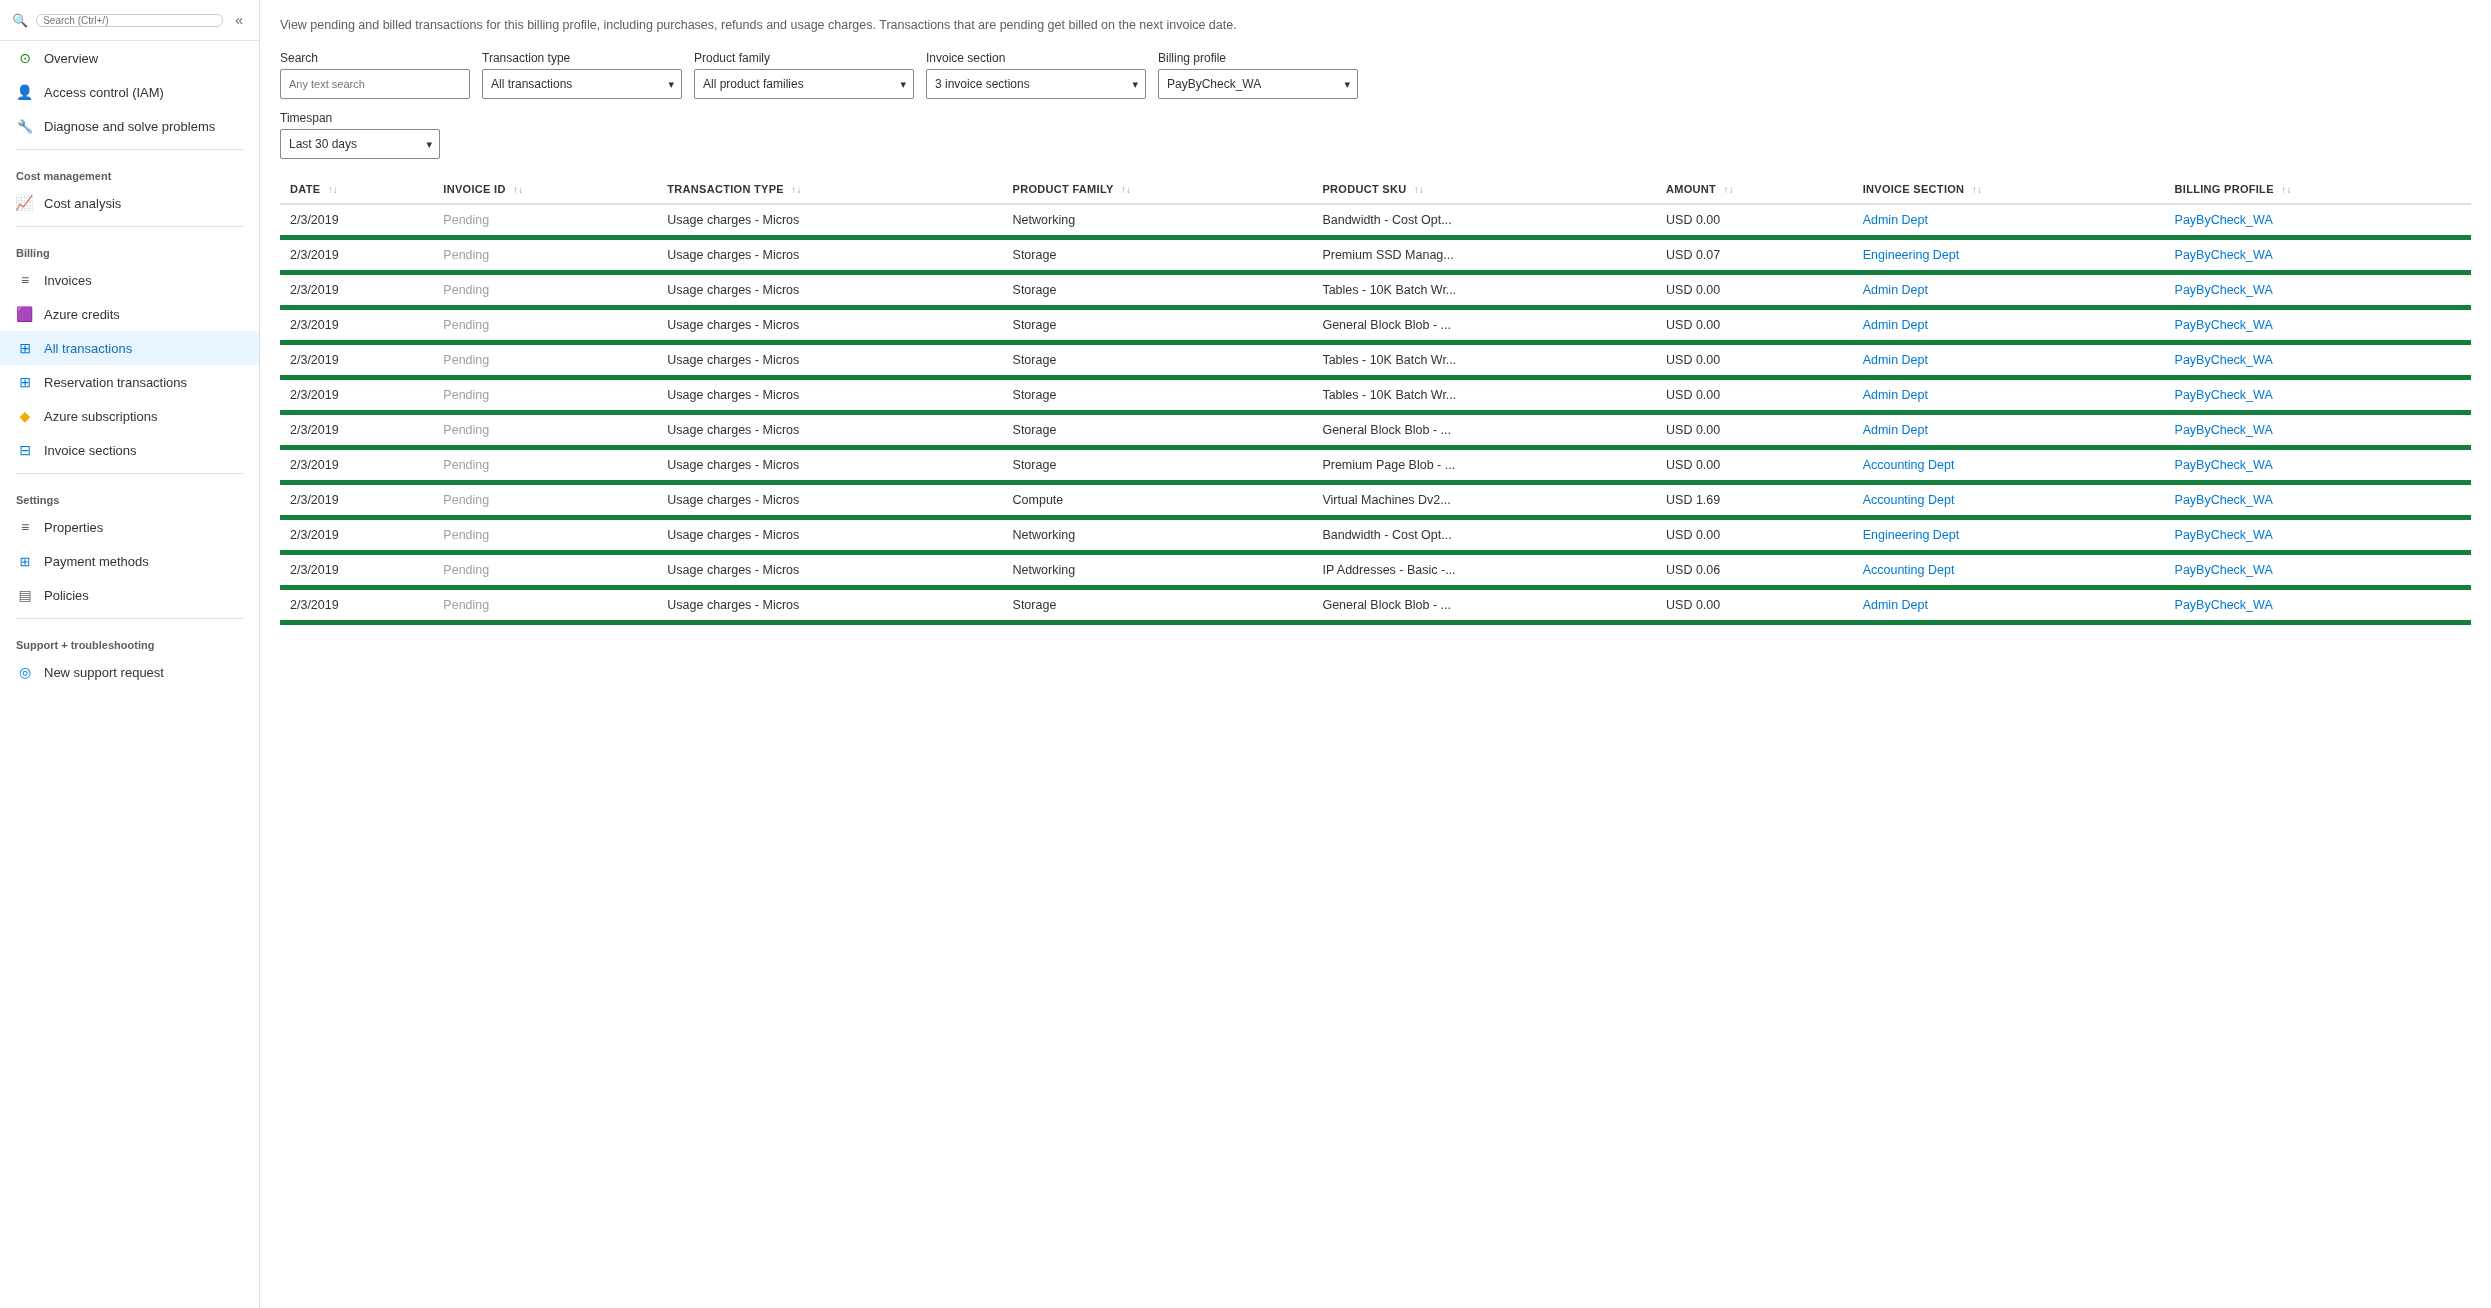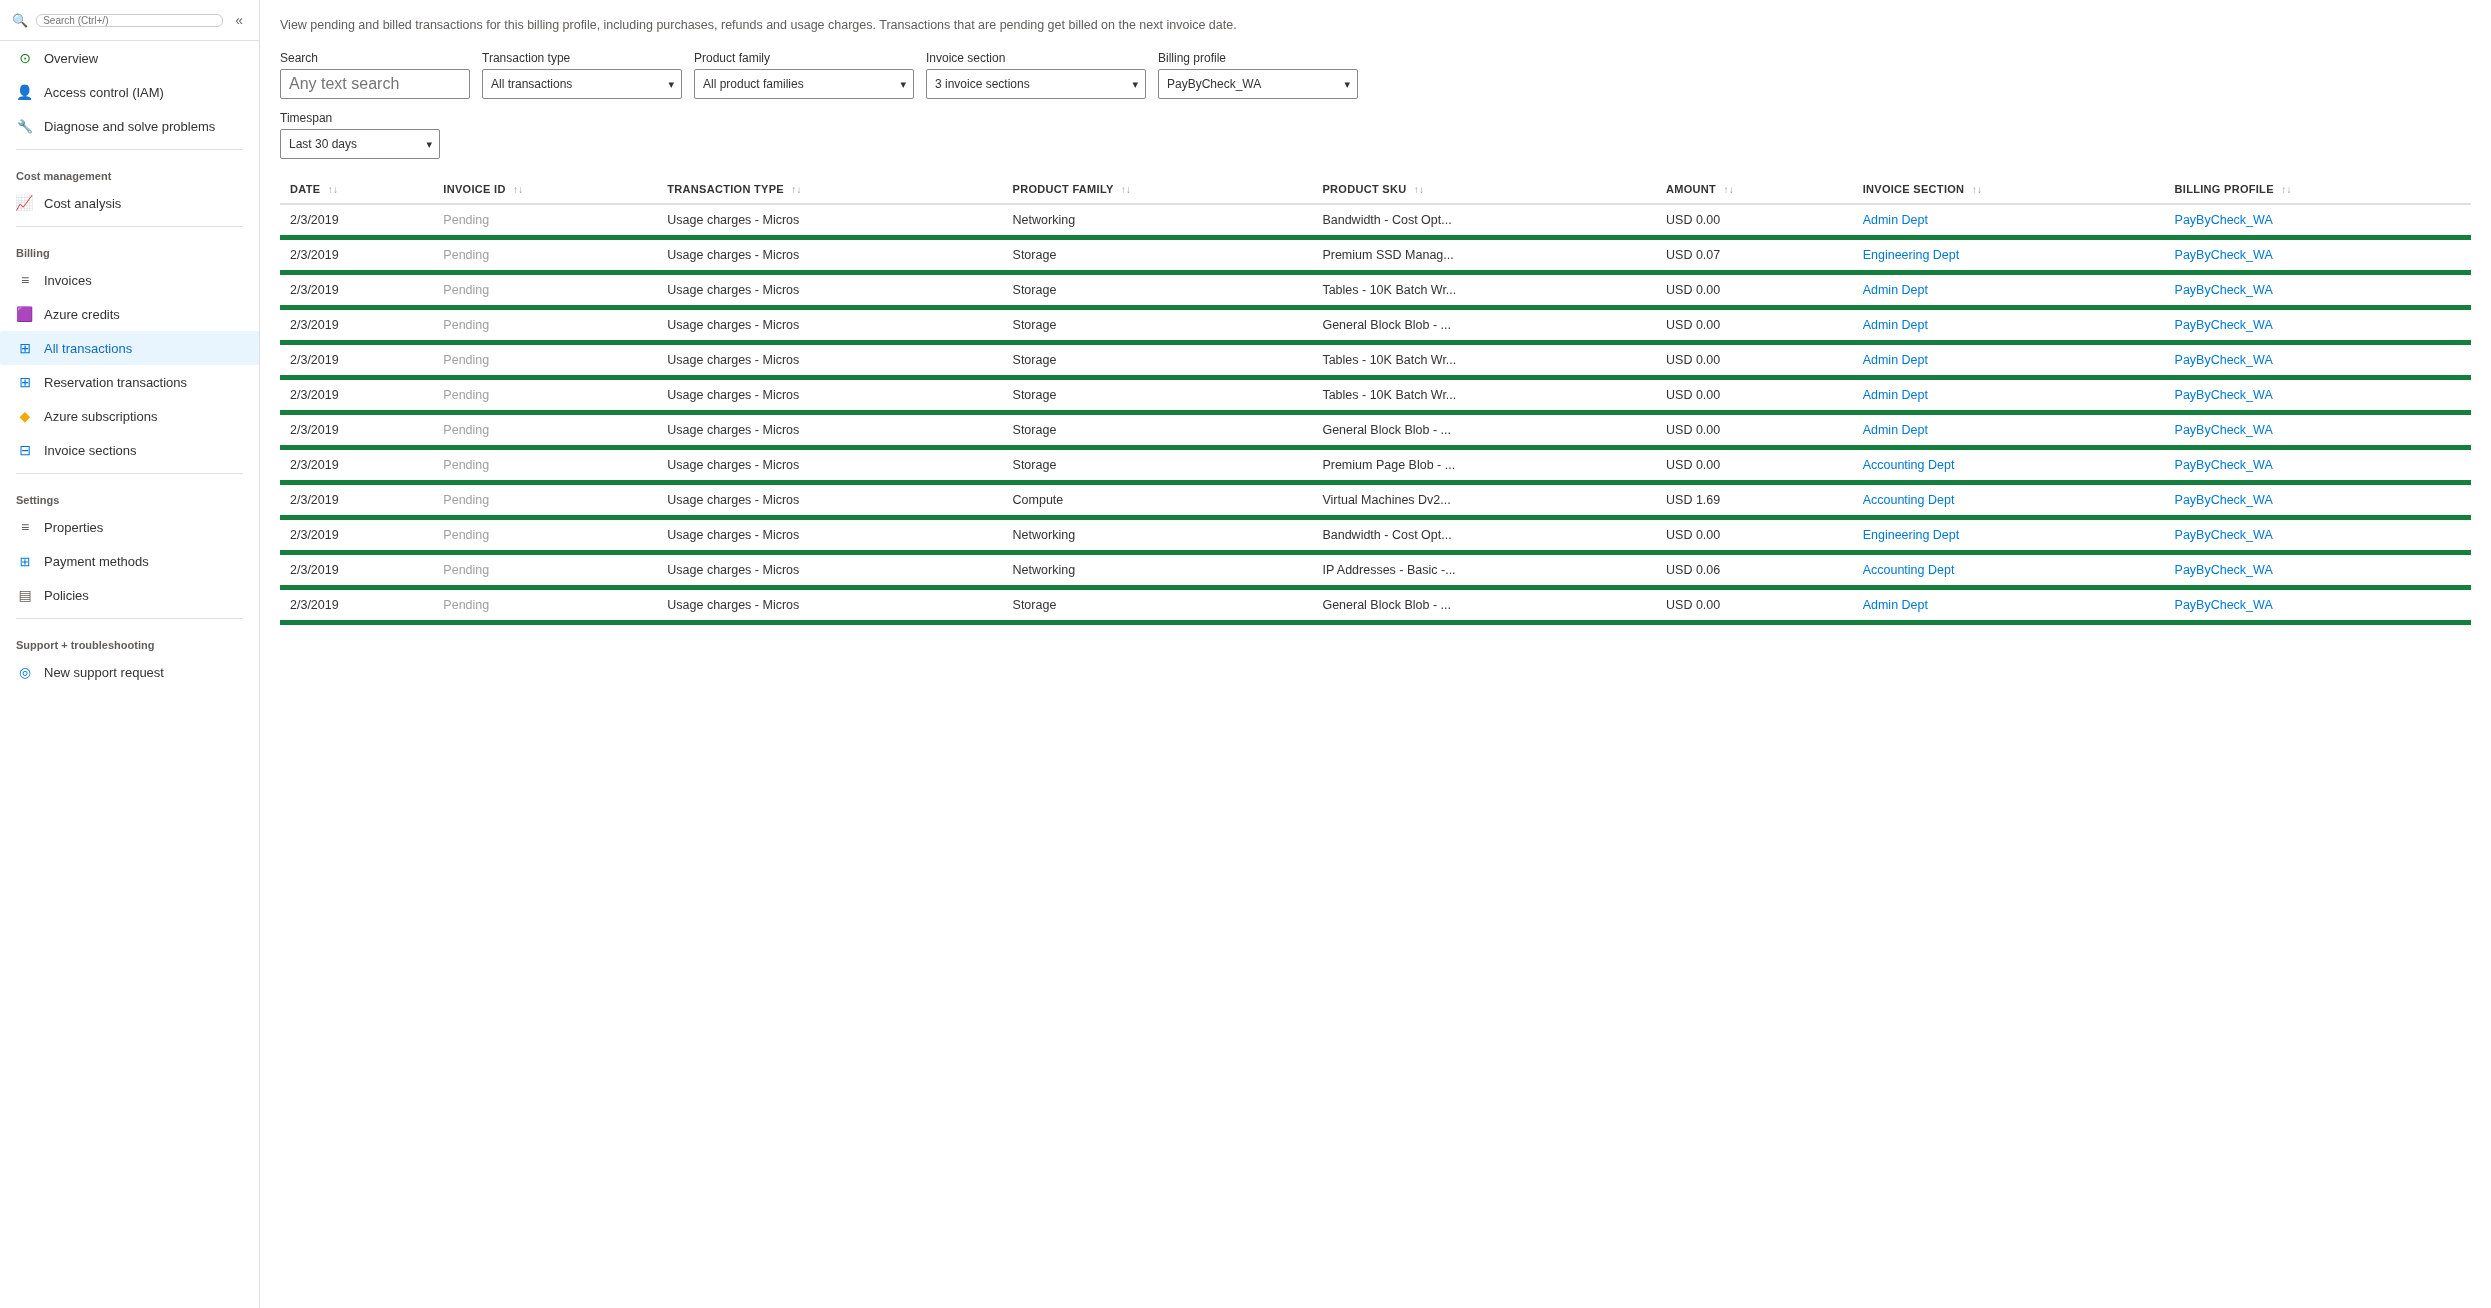--- a/index.html
+++ b/index.html
@@ -107,21 +107,21 @@
     }
     .filter-label {
       font-size: 12px;
       color: #333;
       font-weight: 400;
     }
     .filter-input {
       border: 1px solid #8a8886;
       border-radius: 2px;
       padding: 5px 8px;
-      font-size: 16px;
+      font-size: 11px;
       color: #a0a0a0;
       background: #fff;
       width: 190px;
       height: 30px;
     }
     .filter-select {
       border: 1px solid #8a8886;
       border-radius: 2px;
       padding: 5px 8px;
       font-size: 12px;

